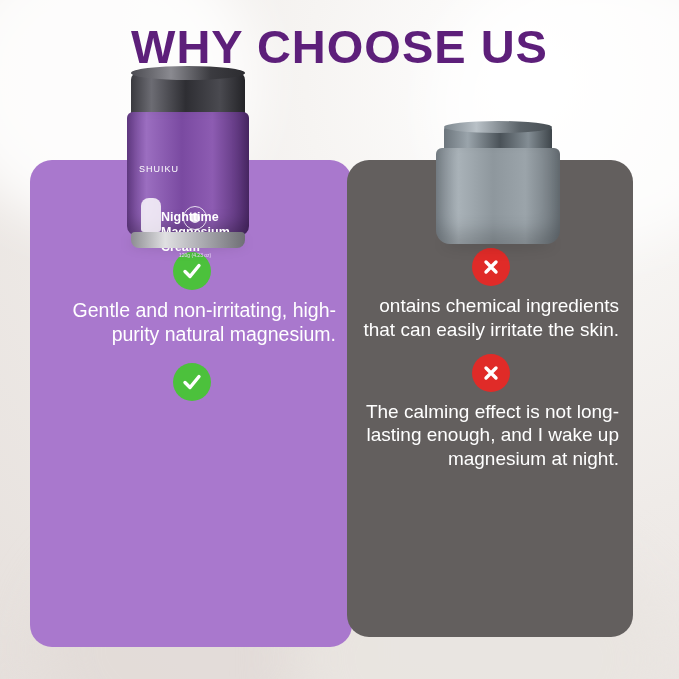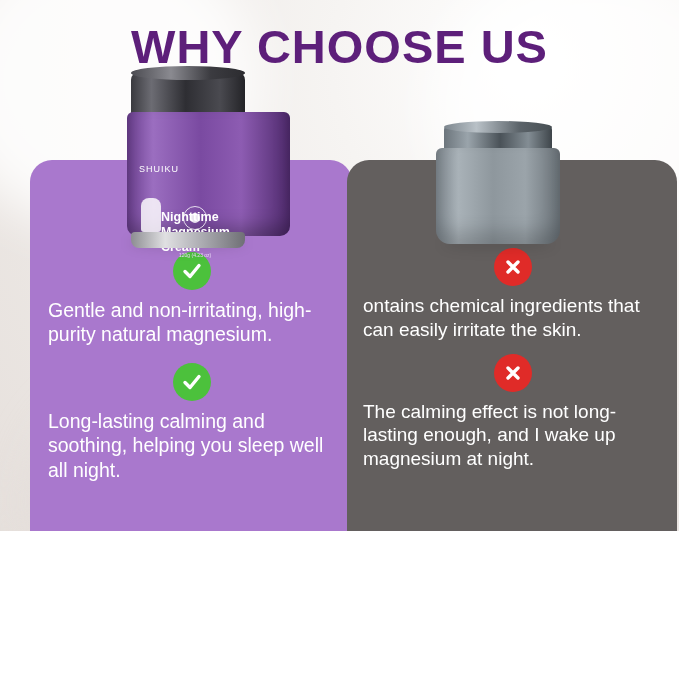--- a/index.html
+++ b/index.html
@@ -8,21 +8,21 @@
   }
   body {
     width: 679px;
     height: 679px;
     font-family: "Liberation Sans", sans-serif;
     overflow: hidden;
   }
   .page {
     position: relative;
     width: 679px;
-    height: 531px;
+    height: 679px;
     background:
       radial-gradient(circle at 78% 12%, #ffffff 0%, #f6f4f2 28%, #efebe8 55%, #e6e0dc 100%),
       linear-gradient(135deg, #f7f5f4 0%, #eceae8 60%, #e4dedb 100%);
     overflow: hidden;
   }
   
   .bg-blob {
     position: absolute;
     border-radius: 50%;
     filter: blur(26px);
@@ -59,35 +59,34 @@
     width: 322px;
     height: 487px;
     background: #a978cd;
   }
   .panel-cons {
     left: 347px;
     top: 160px;
     width: 286px;
     height: 477px;
     background: #635f5e;
-    padding-left: 44px;
   }
 
   .panel-body {
     position: absolute;
     left: 0;
     top: 0;
     width: 100%;
     height: 100%;
     box-sizing: border-box;
   }
   .pros-body { padding: 92px 16px 10px 18px; }
   .cons-body { padding: 88px 14px 10px 16px; }
 
-  .item { margin-bottom: 16px; }
+  .item { margin-bottom: 16px; text-align: right; }
   .item-cons { margin-bottom: 12px; }
 
   .mark {
     width: 38px;
     height: 38px;
     border-radius: 50%;
     margin: 0 auto 8px auto;
     display: flex;
     align-items: center;
     justify-content: center;
@@ -133,21 +132,20 @@
   }
   .jar-left .body {
     position: absolute;
     left: 4px;
     top: 40px;
     width: 122px;
     height: 124px;
     border-radius: 6px 6px 10px 10px;
     background: linear-gradient(to right, #6b3f8f 0%, #9b6ec0 16%, #7a4aa1 45%, #8d5cb2 70%, #4f2a6d 100%);
     box-shadow: inset 0 -10px 16px rgba(0,0,0,0.25);
-    padding-left: 41px;
   }
   .jar-left .base {
     position: absolute;
     left: 8px;
     bottom: 4px;
     width: 114px;
     height: 16px;
     border-radius: 4px 4px 8px 8px;
     background: linear-gradient(to right, #8d8d92, #e0e0e2 30%, #a7a7ad 65%, #6f6f75);
   }
@@ -289,21 +287,20 @@
         <div class="item-text">Gentle and non-irritating, high-purity natural magnesium.</div>
       </div>
 
 
       <div class="item">
         <div class="mark mark-check">
           <svg width="22" height="22" viewBox="0 0 22 22" aria-hidden="true">
             <path d="M4 11.5 L9 16.5 L18 5.5" fill="none" stroke="#ffffff" stroke-width="3.4" stroke-linecap="round" stroke-linejoin="round"></path>
           </svg>
         </div>
-        <div class="item-text">Long-lasting calming and soothing, helping you sleep well all night.</div>
       </div>
 
     </div>
   </div>
 
   <div class="panel panel-cons">
     <div class="panel-body cons-body">
 
       <div class="item item-cons">
         <div class="mark mark-cross">

